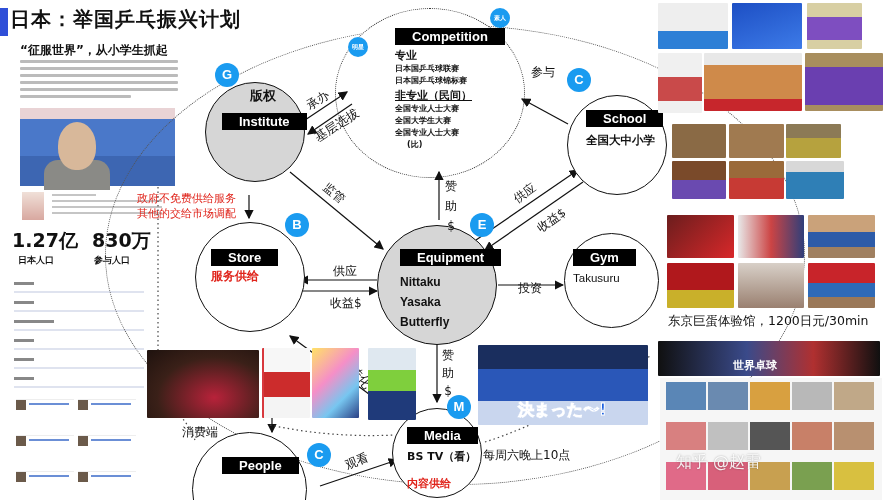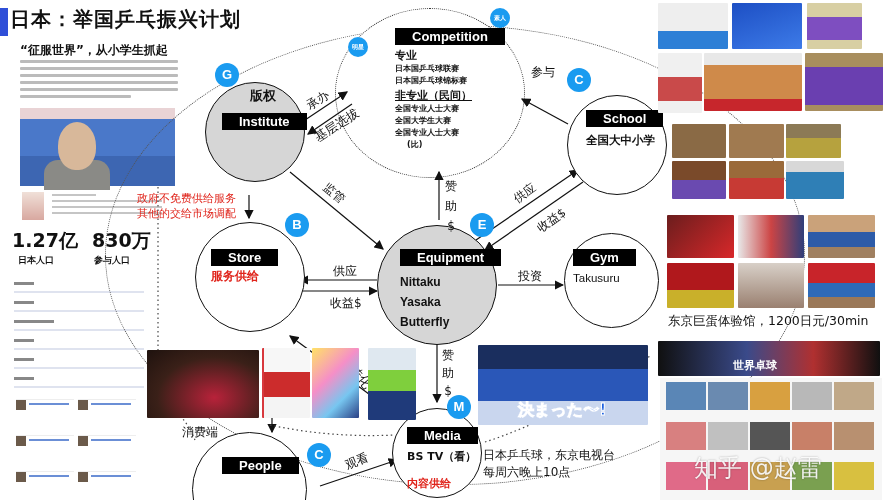--- a/index.html
+++ b/index.html
@@ -43,21 +43,21 @@
   .lbl { position: absolute; font-size: 12px; white-space: nowrap; }
   .red { color: #e0241b; }
 
   svg.arrows { position: absolute; left: 0; top: 0; width: 885px; height: 500px; pointer-events: none; }
 
   
   .ph { position: absolute; border-radius: 1px; }
   .caption { position: absolute; font-size: 12px; white-space: nowrap; }
   .yt-grid { position: absolute; left: 660px; top: 378px; width: 222px; height: 122px; background: #f6f6f6; }
   .yt-cell { position:absolute; width: 40px; height: 28px; }
-  .watermark { position: absolute; left: 694px; top: 452px; font-size: 24px; color: rgba(255,255,255,0.9); text-shadow: 0 0 2px rgba(0,0,0,0.35); white-space: nowrap; }
+  .watermark { position: absolute; left: 676px; top: 452px; font-size: 16px; color: rgba(255,255,255,0.9); text-shadow: 0 0 2px rgba(0,0,0,0.35); white-space: nowrap; }
 </style>
 </head>
 <body>
 
 <div class="abs title-bar"></div>
 <div class="abs title">日本：举国乒乓振兴计划</div>
 <div class="abs subtitle">“征服世界”，从小学生抓起</div>
 
 <div class="abs article-text">
   <div class="article-line"></div>
@@ -215,40 +215,39 @@
 <div class="lbl" style="left:531px;top:64px;">参与</div>
 <div class="lbl" style="left:445px;top:176px;line-height:20px;text-align:center;">
   <div>赞</div>
     <div>助</div>
     <div>$</div>
 </div>
 <div class="lbl" style="left:513px;top:185px;transform:rotate(-35deg);">供应</div>
 <div class="lbl" style="left:536px;top:212px;transform:rotate(-35deg);">收益$</div>
 <div class="lbl" style="left:333px;top:263px;">供应</div>
 <div class="lbl" style="left:330px;top:295px;">收益$</div>
-<div class="lbl" style="left:518px;top:268px;">投资</div>
+<div class="lbl" style="left:518px;top:280px;">投资</div>
 <div class="lbl" style="left:442px;top:346px;line-height:18px;text-align:center;">
   <div>赞</div>
     <div>助</div>
     <div>$</div>
 </div>
 <div class="lbl" style="left:347px;top:368px;transform:rotate(50deg);font-size:13px;">转化</div>
 <div class="lbl" style="left:345px;top:453px;transform:rotate(-22deg);">观看</div>
 <div class="lbl" style="left:182px;top:424px;">消费端</div>
 
 <div class="ph" style="left:147px;top:350px;width:112px;height:68px;background:radial-gradient(ellipse at 60% 70%, #b8223a, #3a2018 60%, #1e120e);"></div>
 <div class="ph" style="left:262px;top:348px;width:48px;height:70px;background:linear-gradient(180deg,#f7f7f7 0 35%, #cc2c2c 35% 70%, #f4f4f4 70%);border-left:2px solid #d8383d;"></div>
 <div class="ph" style="left:312px;top:348px;width:47px;height:70px;background:linear-gradient(135deg,#ffe266,#f58fc7 40%, #77c6f0 70%, #2a3f84);"></div>
 <div class="ph" style="left:368px;top:348px;width:48px;height:72px;background:linear-gradient(180deg,#dfe8f0 0 30%, #7fcf3d 30% 60%, #1f3a7a 60%);"></div>
 
 <div class="ph" style="left:478px;top:345px;width:170px;height:80px;background:linear-gradient(180deg,#1a2e5e 0 30%, #2a57b8 30% 70%, #c9d6ee 70%);">
   <div style="position:absolute;left:40px;bottom:4px;font-size:16px;font-weight:bold;color:#1e62e0;-webkit-text-stroke:1px #fff;white-space:nowrap;">決まった〜!</div>
 </div>
 <div class="caption" style="left:483px;top:447px;font-size:12px;line-height:17px;">
-  <div>日本乒乓球，东京电视台</div>
   <div>每周六晚上10点</div>
 </div>
 
 <div class="ph" style="left:658px;top:3px;width:70px;height:46px;background:linear-gradient(180deg,#eee 0 60%, #2d7fd6 60%);"></div>
 <div class="ph" style="left:732px;top:3px;width:70px;height:46px;background:linear-gradient(160deg,#1d4fc4,#3d7be8);"></div>
 <div class="ph" style="left:807px;top:3px;width:55px;height:46px;background:linear-gradient(180deg,#d8cfa3 0 30%, #7e4ec0 30% 80%, #d8cfa3 80%);"></div>
 <div class="ph" style="left:658px;top:53px;width:44px;height:60px;background:linear-gradient(180deg,#f0f0f0 0 40%, #c94a4a 40% 80%, #f0f0f0 80%);"></div>
 <div class="ph" style="left:704px;top:53px;width:98px;height:58px;background:linear-gradient(180deg,#e8e8e8 0 20%, #cf8a4a 20% 80%, #c7262c 80%);"></div>
 <div class="ph" style="left:805px;top:53px;width:78px;height:58px;background:linear-gradient(180deg,#a88e5e 0 25%, #6a3fb0 25% 90%, #a88e5e 90%);"></div>
 

